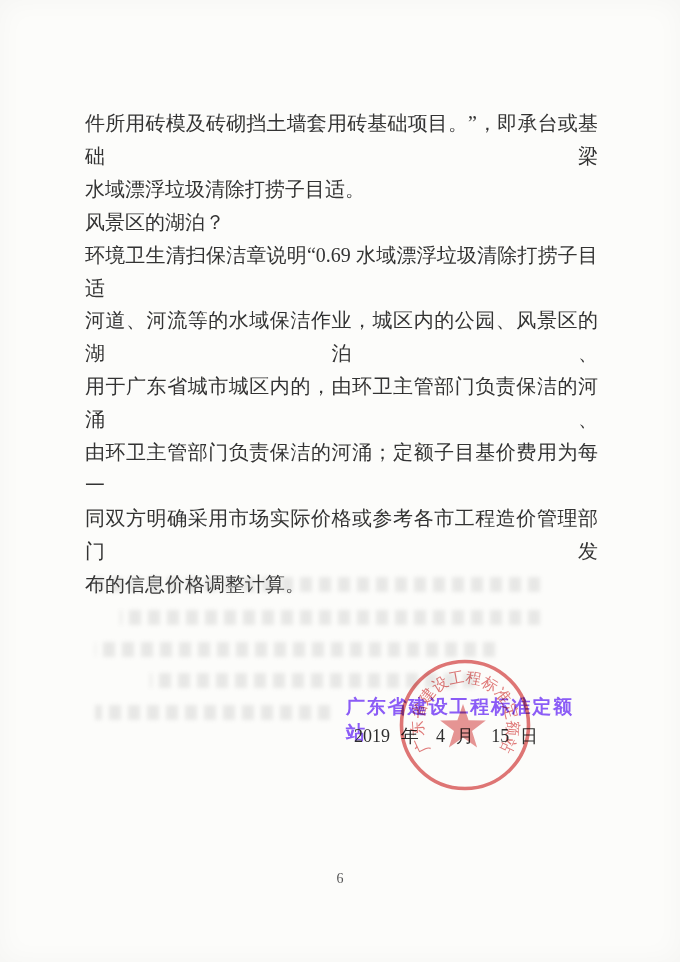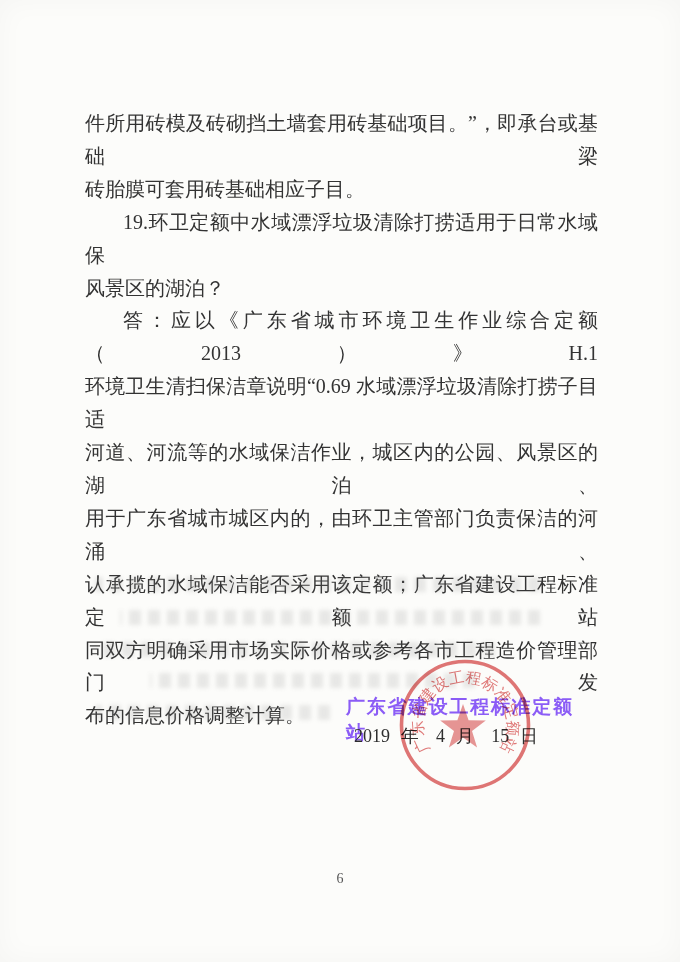--- a/index.html
+++ b/index.html
@@ -65,28 +65,26 @@
     text-align:center; font-size:14px; color:#555;
   }
 </style>
 </head>
 <body>
 
 <div class="page" style="background: rgb(252, 252, 250);">
 
   <div class="body-text" style="color: rgb(51, 51, 51);">
     <div class="line">件所用砖模及砖砌挡土墙套用砖基础项目。”，即承台或基础梁</div>
-    <div class="line end">砖胎膜可套用砖基础相应子目。</div>
-    <div class="line ind">19.环卫定额中水域漂浮垃圾清除打捞适用于日常水域保</div>
+    <div class="line end">水域漂浮垃圾清除打捞子目适。</div>
     <div class="line end">风景区的湖泊？</div>
-    <div class="line ind">答：应以《广东省城市环境卫生作业综合定额（2013）》H.1</div>
     <div class="line">环境卫生清扫保洁章说明“0.69 水域漂浮垃圾清除打捞子目适</div>
     <div class="line">河道、河流等的水域保洁作业，城区内的公园、风景区的湖泊、</div>
     <div class="line">用于广东省城市城区内的，由环卫主管部门负责保洁的河涌、</div>
-    <div class="line">认承揽的水域保洁能否采用该定额；广东省建设工程标准定额站</div>
+    <div class="line">由环卫主管部门负责保洁的河涌；定额子目基价费用为每一</div>
     <div class="line">同双方明确采用市场实际价格或参考各市工程造价管理部门发</div>
     <div class="line end">布的信息价格调整计算。</div>
   </div>
 
   <div class="bleed b1"></div>
   <div class="bleed b2"></div>
   <div class="bleed b3"></div>
   <div class="bleed b4"></div>
   <div class="bleed b5"></div>
 

